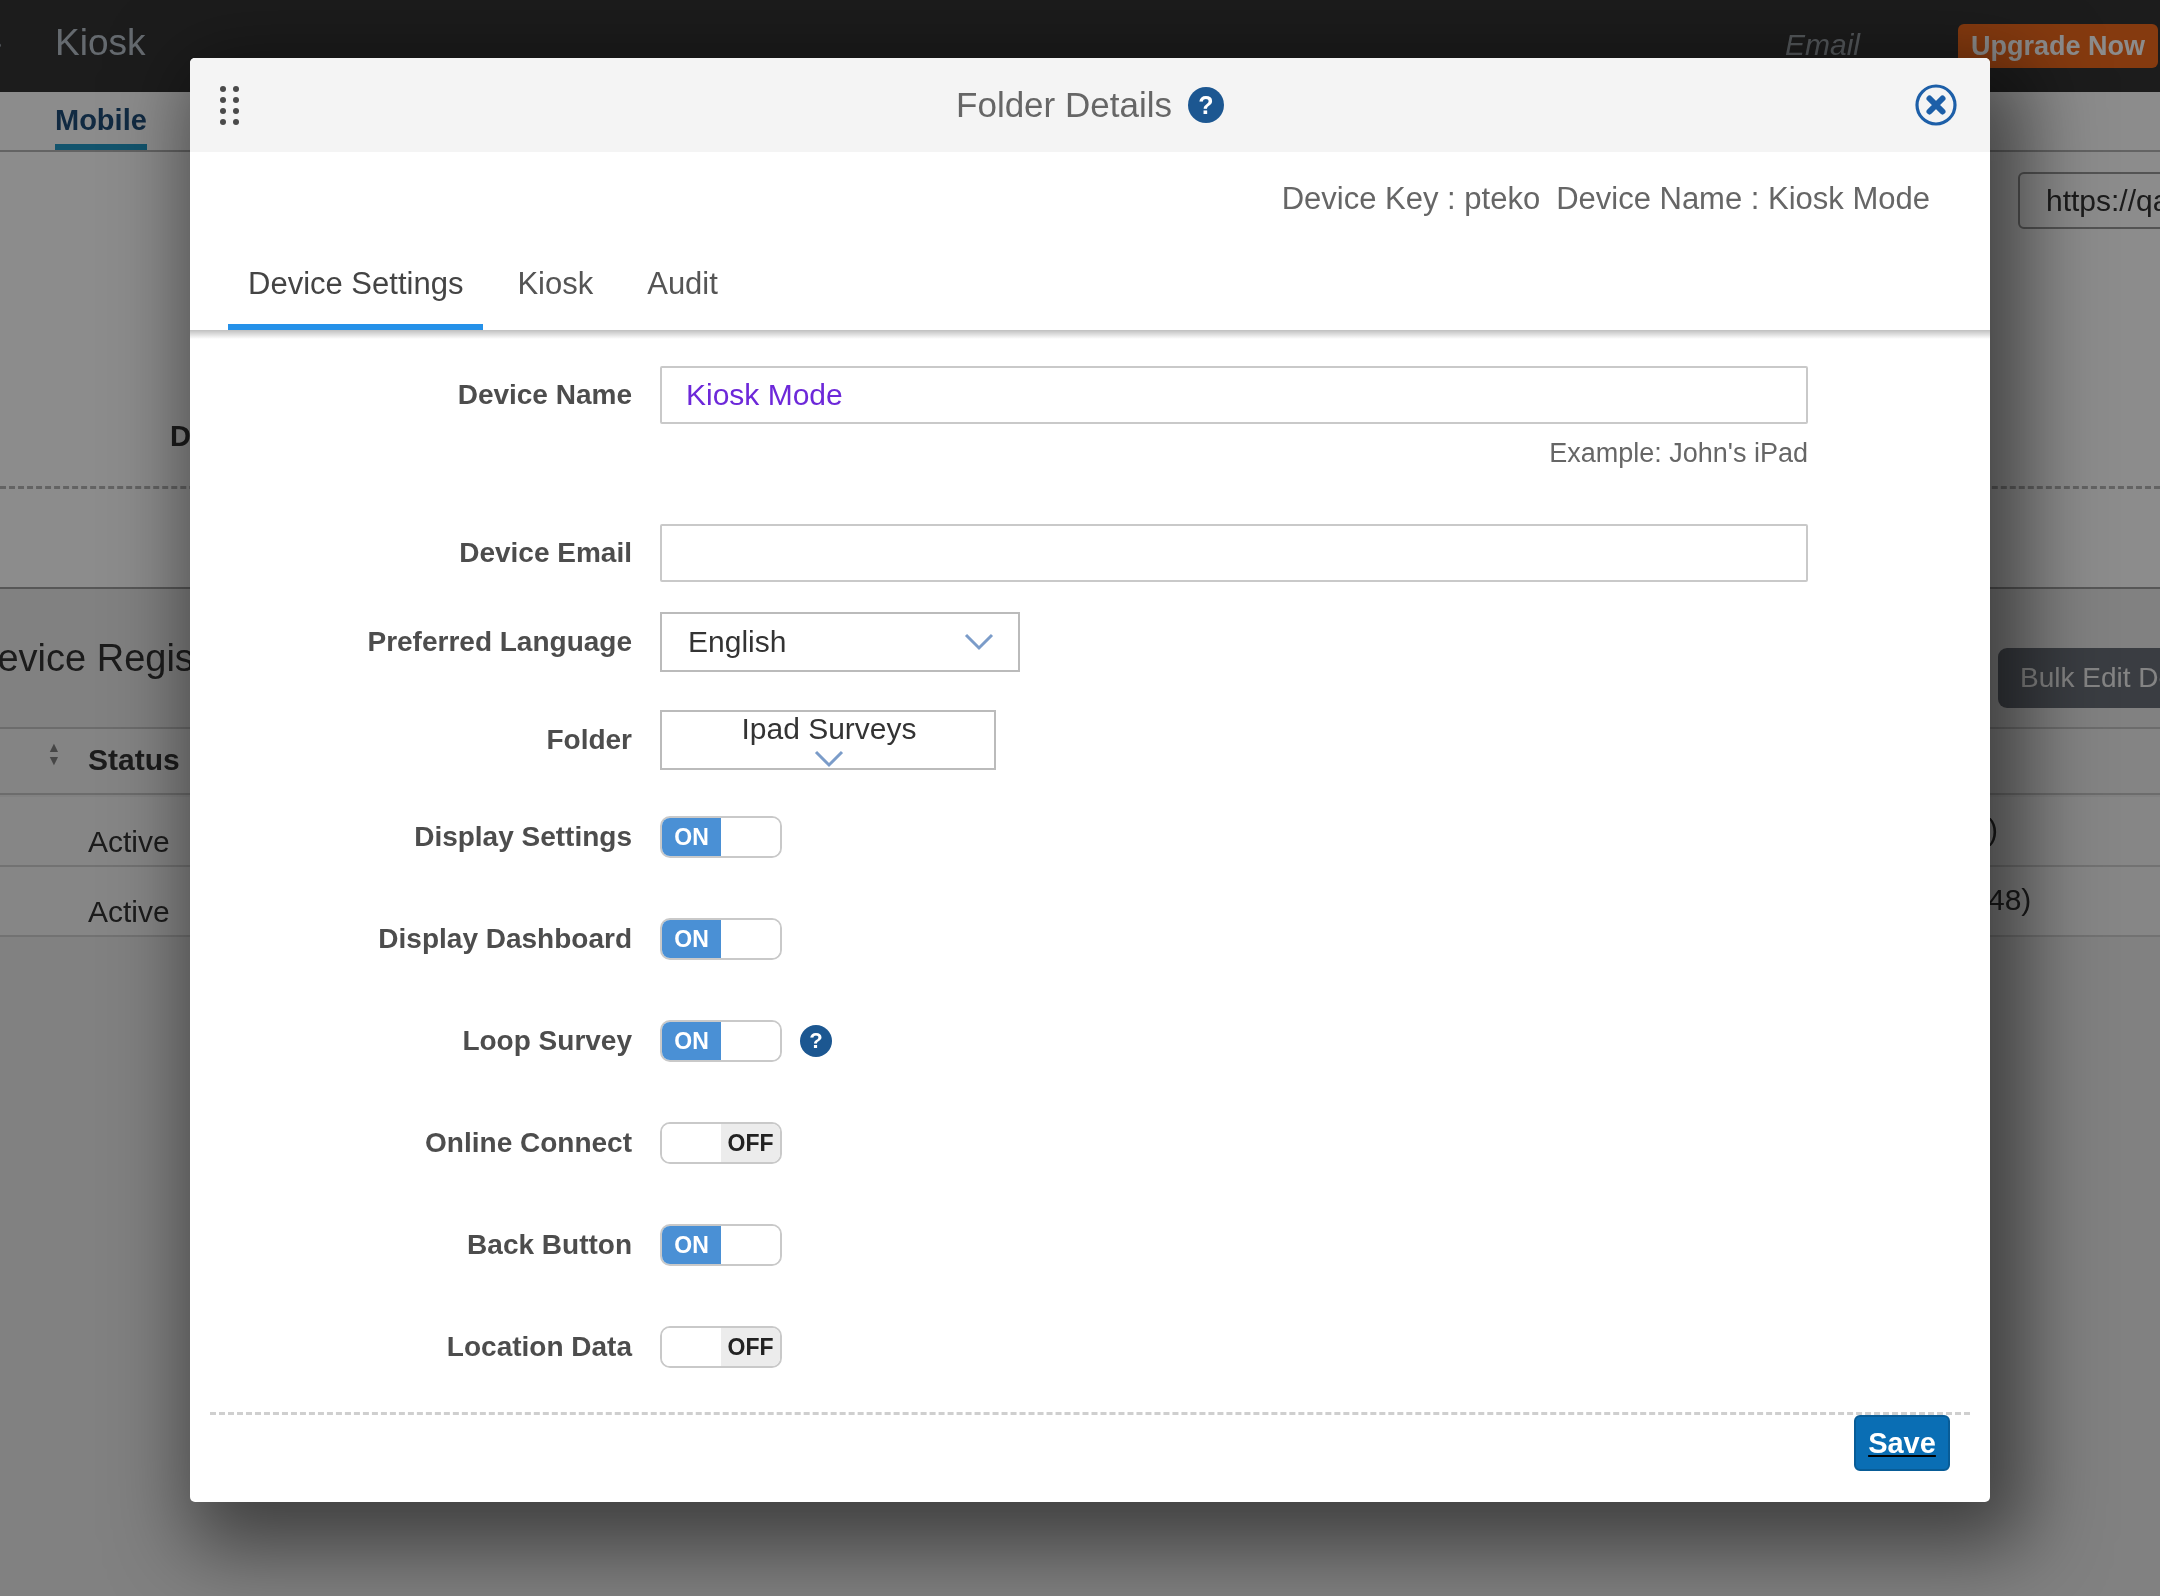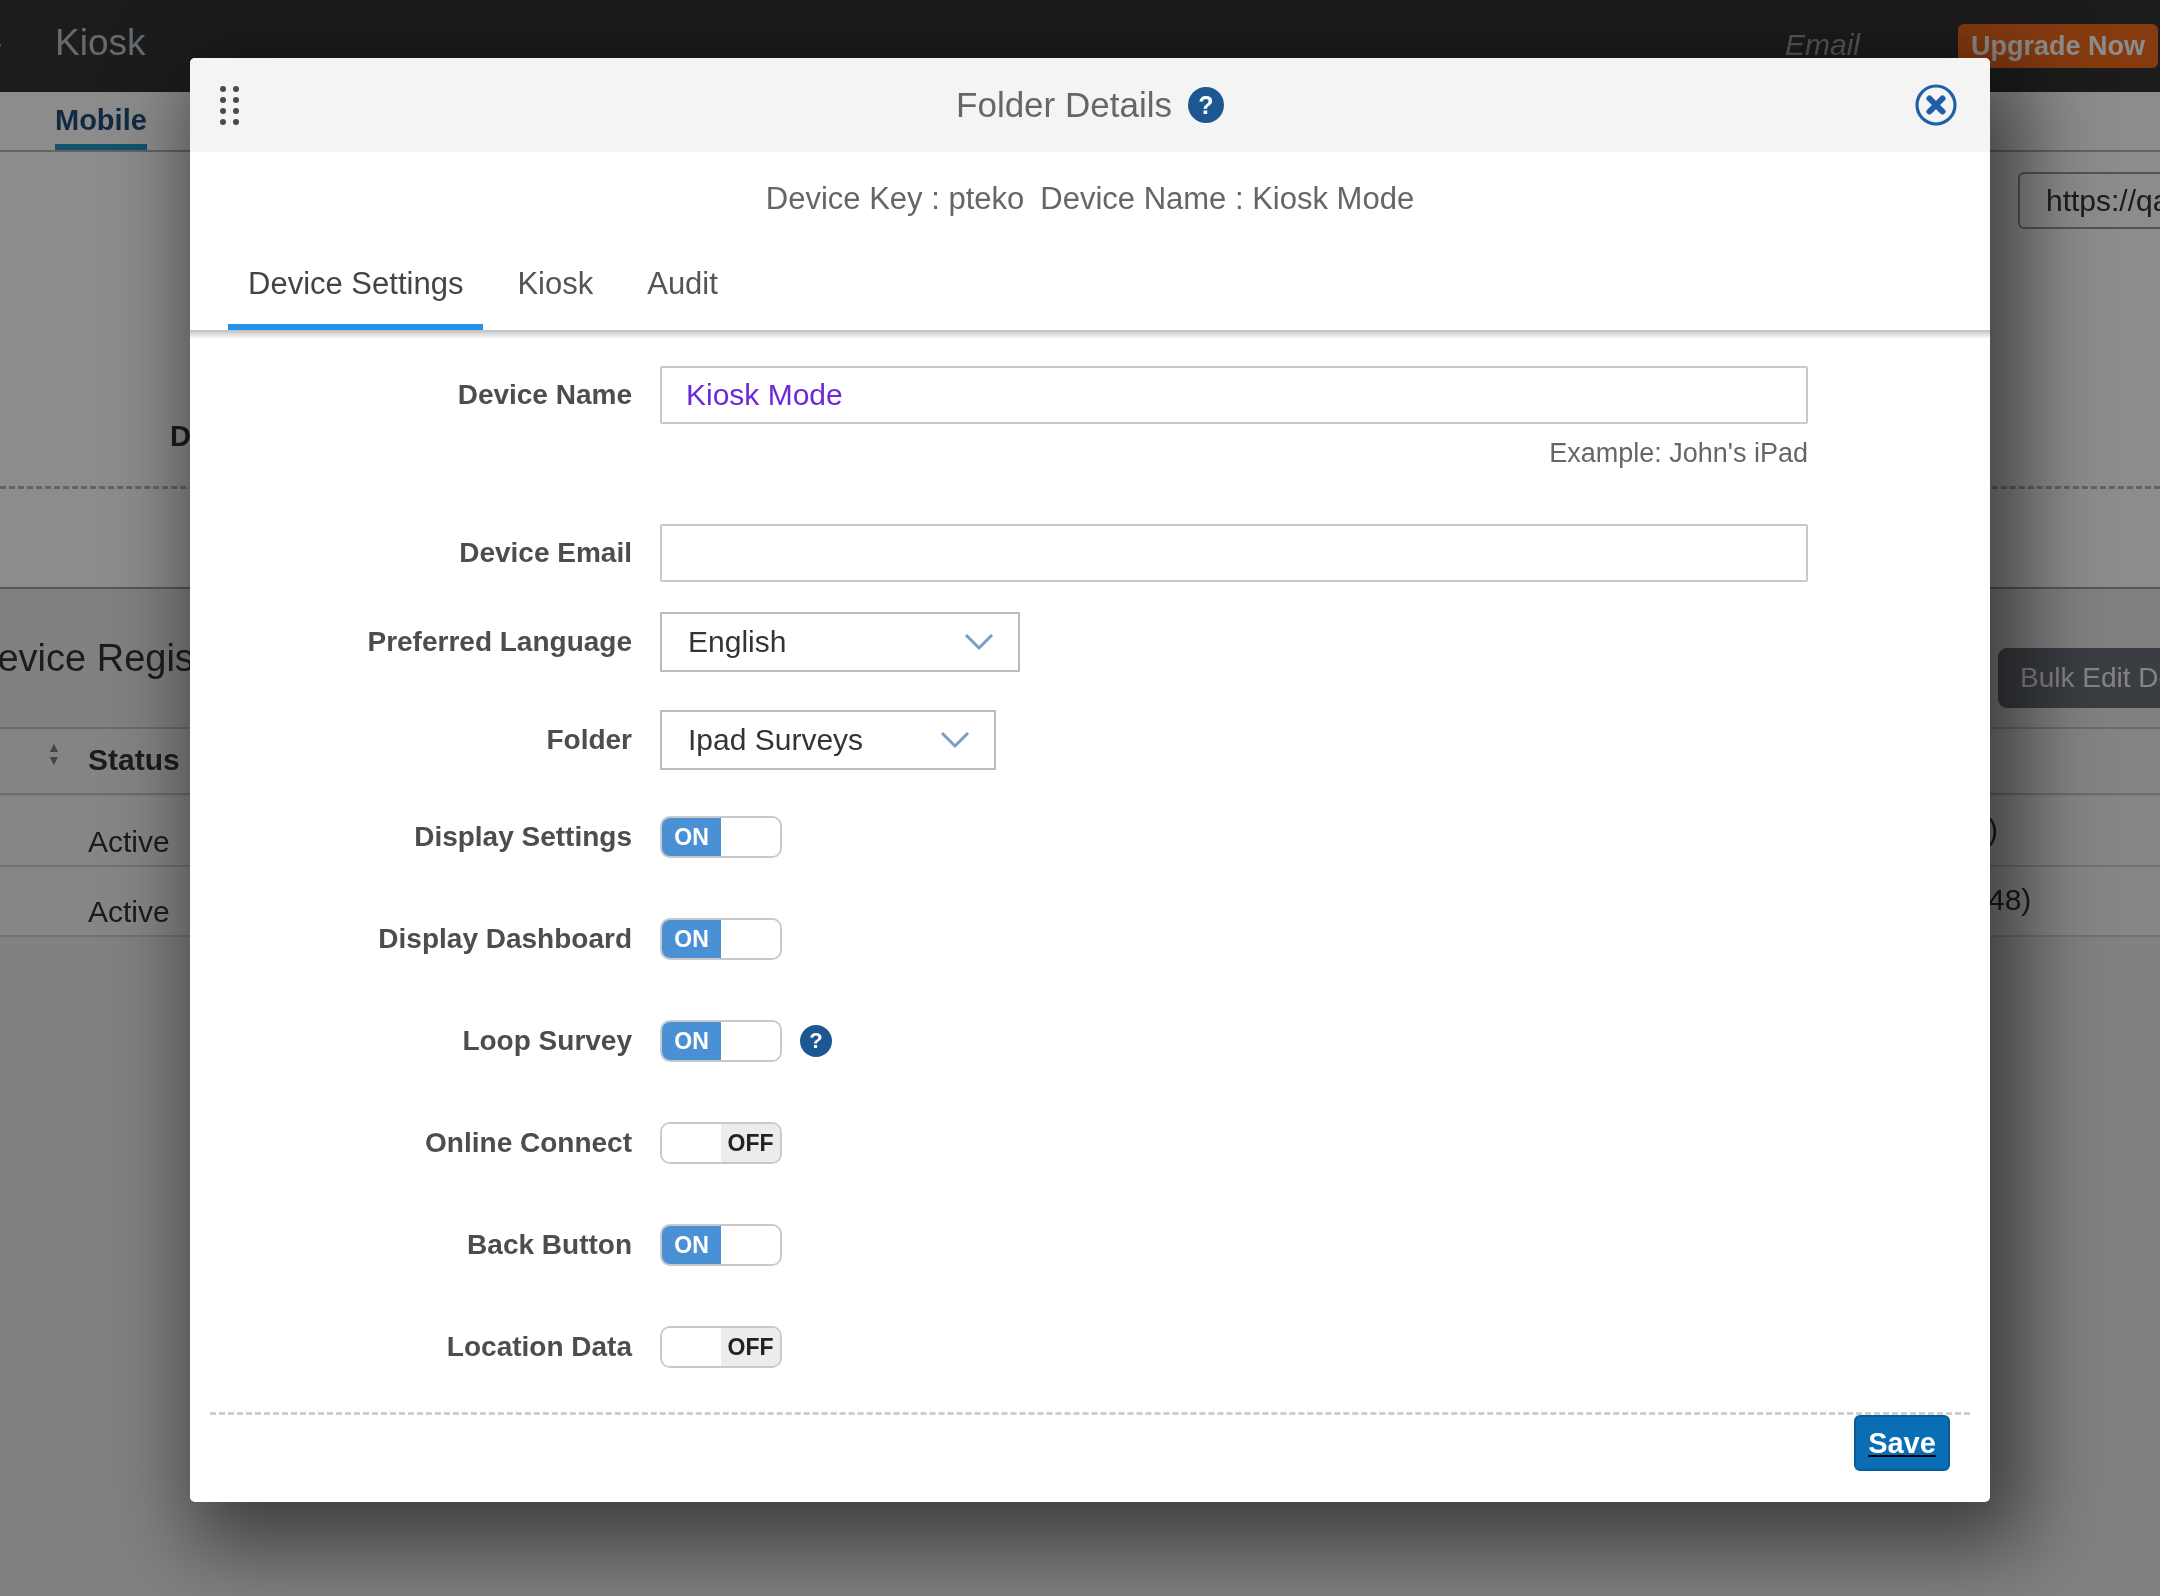--- a/index.html
+++ b/index.html
@@ -44,42 +44,42 @@
            border-radius:5px; box-shadow:18px 26px 80px 18px rgba(0,0,0,0.52); display:flex; flex-direction:column; }
   .modal-header { height:94px; background:#f4f4f4; border-radius:5px 5px 0 0; display:flex; align-items:center;
                   padding:0 30px; position:relative; flex:0 0 auto; }
   .drag-handle { display:grid; grid-template-columns:6px 6px; grid-template-rows:repeat(4,6px); gap:5px 7px; cursor:grab; }
   .drag-handle i { width:6px; height:6px; border-radius:50%; background:#4a4a4a; }
   .modal-title-wrap { position:absolute; left:0; right:0; display:flex; justify-content:center; align-items:center; gap:16px; pointer-events:none; }
   .modal-title { font-size:35px; color:#666; font-weight:500; }
   .help-badge { width:36px; height:36px; border-radius:50%; background:#1c5791; color:#fff; font-size:25px; font-weight:bold;
                 display:inline-flex; align-items:center; justify-content:center; pointer-events:auto; }
   .close-btn { margin-left:auto; width:48px; height:48px; background:none; border:none; cursor:pointer; z-index:2; }
-  .modal-info { height:93px; display:flex; justify-content:center; align-items:center; padding:0 60px; flex:0 0 auto;gap:16px; }
+  .modal-info { height:93px; display:flex; justify-content:flex-end; align-items:center; padding:0 60px; flex:0 0 auto;gap:16px; }
   .modal-info span { font-size:31px; color:#666; font-weight:500; }
   .modal-tabs { height:85px; display:flex; align-items:flex-end; padding-left:38px; gap:14px; position:relative; flex:0 0 auto; }
   .modal-tabs::after { content:""; position:absolute; left:0; right:0; bottom:-9px; height:9px;
                        background:linear-gradient(rgba(0,0,0,0.25), rgba(0,0,0,0)); }
   .mtab { font-size:31px; color:#555; font-weight:500; padding:0 20px 22px 20px; border-bottom:6px solid transparent; cursor:pointer; }
   .mtab.active { color:#444; border-bottom-color:#2591e9; }
   .modal-body { flex:1 1 auto; }
   .form-row { display:flex; align-items:center; }
   .form-label { width:442px; text-align:right; font-size:28px; font-weight:bold; color:#4d4d4d; flex:0 0 auto; }
   .form-field { margin-left:28px; }
   .text-input { width:1148px; height:58px; border:2px solid #c9c9c9; border-radius:2px; font-family:inherit;
                 font-size:30px; color:#6d28d9; padding-left:24px; background:#fff; }
   .row-name { margin-top:36px; }
   .row-hint { margin-top:14px; }
   .hint-text { margin-left:470px; width:1148px; text-align:right; font-size:27px; color:#666; }
   .row-email { margin-top:55px; }
   .row-lang { margin-top:30px; }
   .row-folder { margin-top:38px; }
   .select-box { height:60px; border:2px solid #bbb; background:#fff; display:flex; align-items:center;
                 padding:0 24px 0 26px; cursor:pointer; }
-  .select-lang { width:360px; } .select-folder { width:336px; }
+  .select-lang { width:360px; } .select-folder { width:336px;flex-direction:column; }
   .select-box span { font-size:30px; color:#333; flex:1; }
   .toggle-row-first { margin-top:46px; }
   .toggle-row { margin-top:60px; }
   .toggle { width:122px; height:42px; border:2px solid #c9c9c9; border-radius:10px; overflow:hidden;
             display:flex; background:#fff; cursor:pointer; }
   .seg { width:50%; display:flex; align-items:center; justify-content:center; font-size:23px; font-weight:bold; }
   .toggle.on  .seg-on  { background:#4a90d5; color:#fff; }
   .toggle.on  .seg-off { background:#fff; }
   .toggle.off .seg-on  { background:#fff; }
   .toggle.off .seg-off { background:#ececec; color:#222; }

